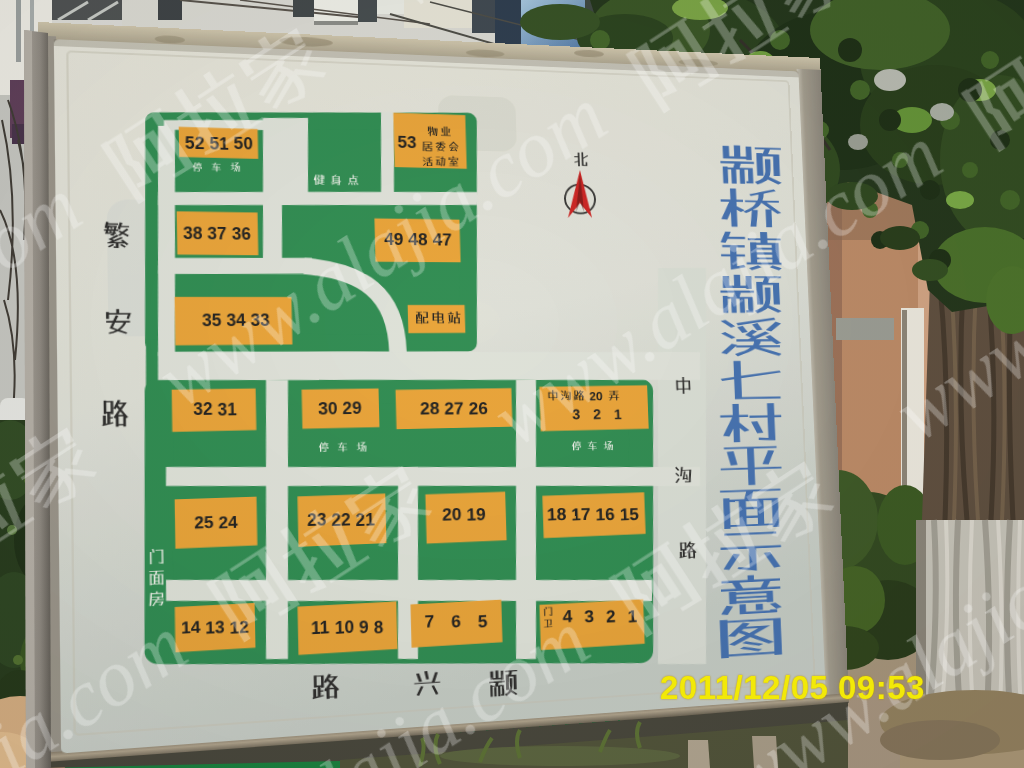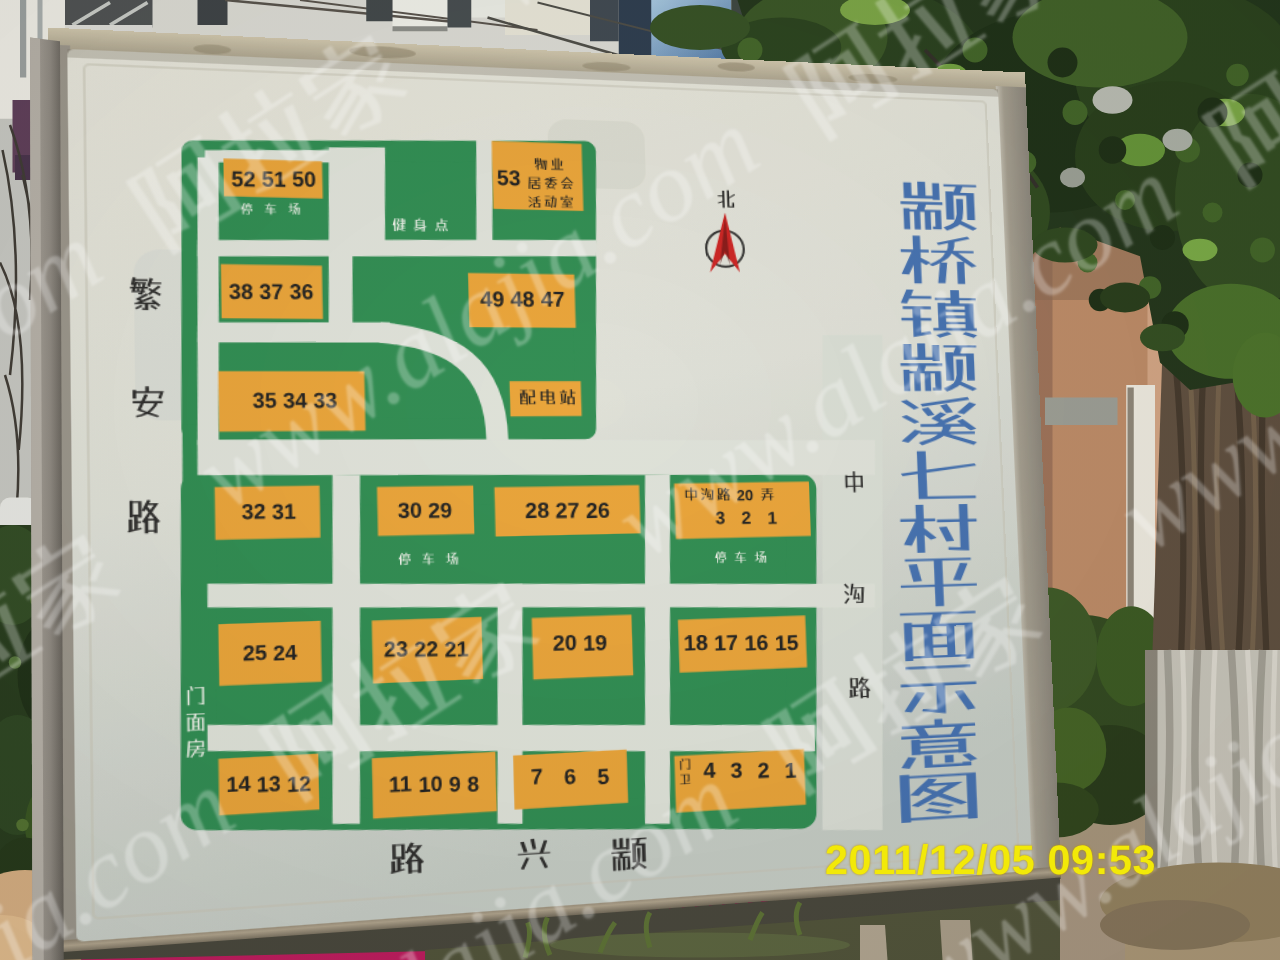--- a/index.html
+++ b/index.html
@@ -1,14 +1,14 @@
 <!DOCTYPE html>
 <html><head><meta charset="utf-8"><title>site plan</title><style>
 html,body{margin:0;padding:0;background:#888}
-#c{position:relative;width:1024px;height:768px;overflow:hidden;font-family:"Liberation Sans",sans-serif;background:#be185d}
+#c{position:relative;width:1024px;height:768px;overflow:hidden;font-family:"Liberation Sans",sans-serif;background:#15803d}
 #board{position:absolute;left:0;top:0;width:800px;height:740px;transform-origin:0 0;transform:matrix3d(1.128480,0.055679,0,0.00018412,0.007472,0.968967,0,-0.00004416,0,0,1,0,38.0000,22.0000,0,1)}
 #date{position:absolute;left:660px;top:669px;font-family:"Liberation Sans",sans-serif;font-weight:bold;font-size:33px;color:#f2e908;letter-spacing:0.5px;text-shadow:0 0 2px #b89000}
 </style></head><body>
 <div id="c">
 
 <svg width="1024" height="768" style="position:absolute;left:0;top:0">
       <defs>
         <path id="g0" d="M93 33 91 29 36 39V8H26V41L7 45L9 49L26 46V87H91V83H36V44Z"></path>
         <path id="g1" d="M64 87H73H94V82H65V4H55V82H44V4H35V82H6V87H26H36ZM13 20 17 61 27 60 23 19ZM88 22 78 21 74 60 84 61Z"></path>
         <path id="g2" d="M55 27H80V63H55ZM20 27H46V63H20ZM55 2H46V22H20V19H11V71H20V68H46V92H55V68H80V71H89V22H55Z"></path>

